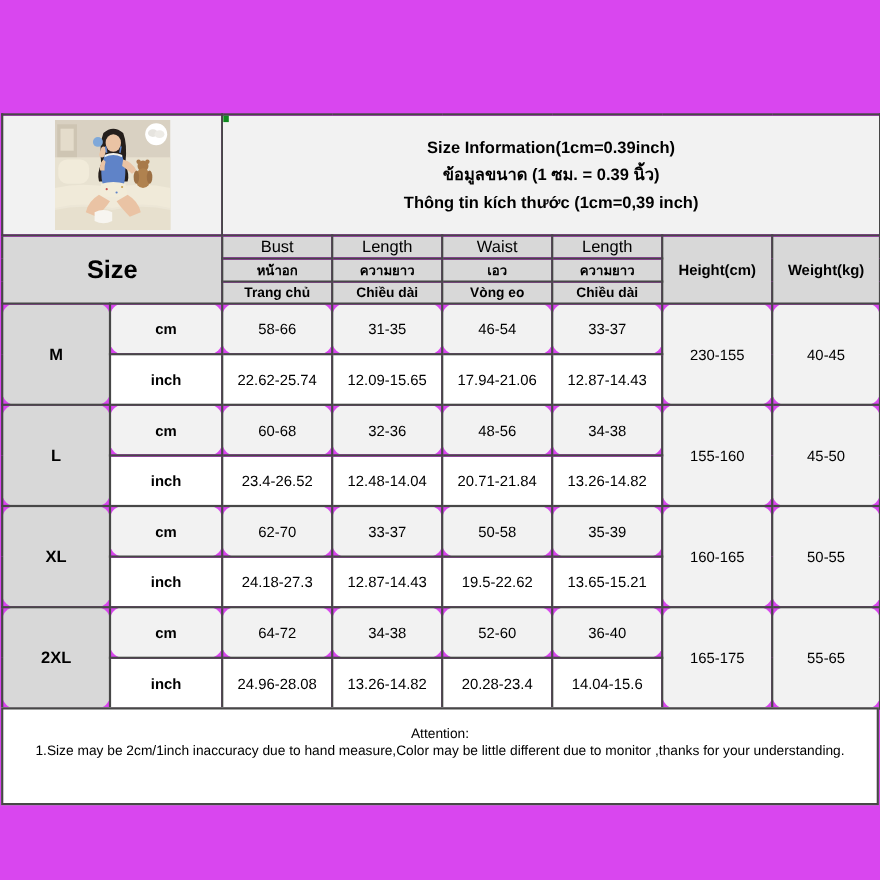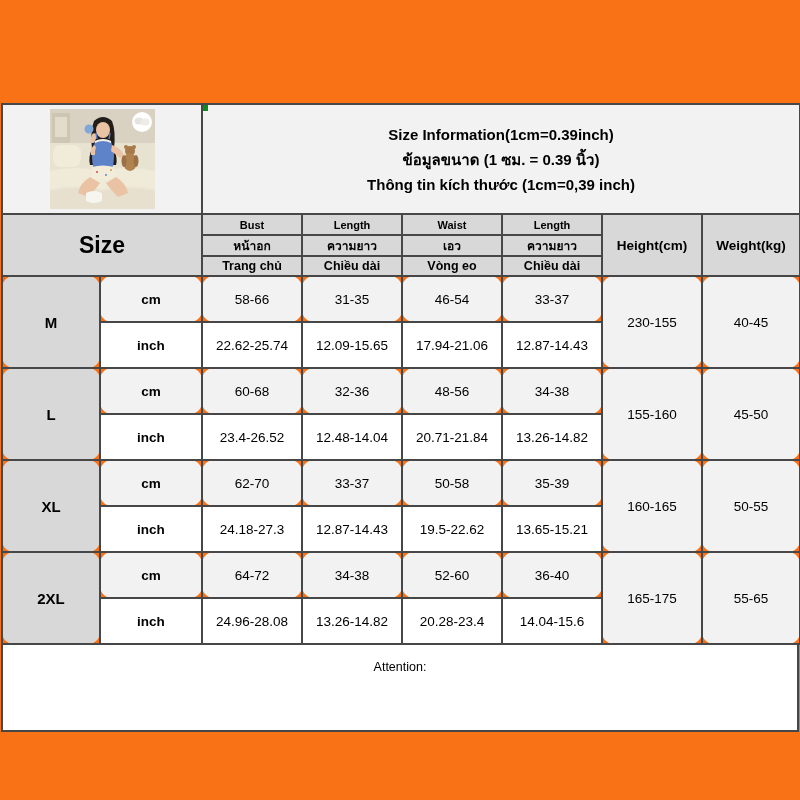--- a/index.html
+++ b/index.html
@@ -1,38 +1,38 @@
 <!DOCTYPE html>
 <html><head>
 <meta charset="utf-8">
 <style>
   html,body{margin:0;padding:0;background:#ffffff;}
   .stage{
-    width:800px;height:800px;background:#f97316;position:relative;overflow:hidden;
+    width:800px;height:800px;background:#d946ef;position:relative;overflow:hidden;
     font-family:"Liberation Sans","DejaVu Sans",sans-serif;color:#000;
   }
   .content{padding-top:103px;}
   table.size-table{
     border-collapse:collapse;table-layout:fixed;width:798px;margin-left:1px;
   }
   table.size-table td{
     border:2px solid #474747;text-align:center;vertical-align:middle;
     padding:0;overflow:hidden;
   }
   
   td.photo-cell{background:#f2f2f2;height:108px;}
   td.info-cell{background:#f2f2f2;position:relative;}
   .info-line{font-weight:bold;font-size:15px;line-height:25px;}
   .green-mark{
     position:absolute;top:-1px;left:-1px;width:6px;height:7px;
     background:#0f8a1f;
   }
   
   td.size-big{background:#d8d8d8;font-weight:bold;font-size:23px;}
-  td.hdr{background:#d8d8d8;font-weight:bold;font-size:11px;height:19px;}
+  td.hdr{background:#d8d8d8;font-weight:normal;font-size:15px;height:19px;}
   td.hdr-th{background:#d8d8d8;font-weight:bold;font-size:12px;height:19px;}
   td.hdr-vi{background:#d8d8d8;font-weight:bold;font-size:12.5px;height:18px;}
   td.hw-hdr{background:#d8d8d8;font-weight:bold;font-size:13.5px;}
   
   tr.row-cm td{height:44px;border-radius:12px;}
   tr.row-inch td{height:44px;}
   td.size-label{background:#d8d8d8;font-weight:bold;font-size:15px;}
   td.unit-cm{background:#f2f2f2;font-weight:bold;font-size:13.5px;}
   td.unit-inch{background:#ffffff;font-weight:bold;font-size:13.5px;}
   td.val-cm{background:#f2f2f2;font-size:13.5px;font-weight:400;}
@@ -210,16 +210,17 @@
         <td class="val-inch">24.96-28.08</td>
         <td class="val-inch">13.26-14.82</td>
         <td class="val-inch">20.28-23.4</td>
         <td class="val-inch">14.04-15.6</td>
       </tr>
     </tbody>
       </table>
 
     <div class="attention-box">
       <div class="attention-title">Attention:</div>
+      <div class="attention-line">1.Size may be 2cm/1inch inaccuracy due to hand measure,Color may be little different due to monitor ,thanks for your understanding.</div>
     </div>
 
   </div>
 </div>
 
 </body></html>

